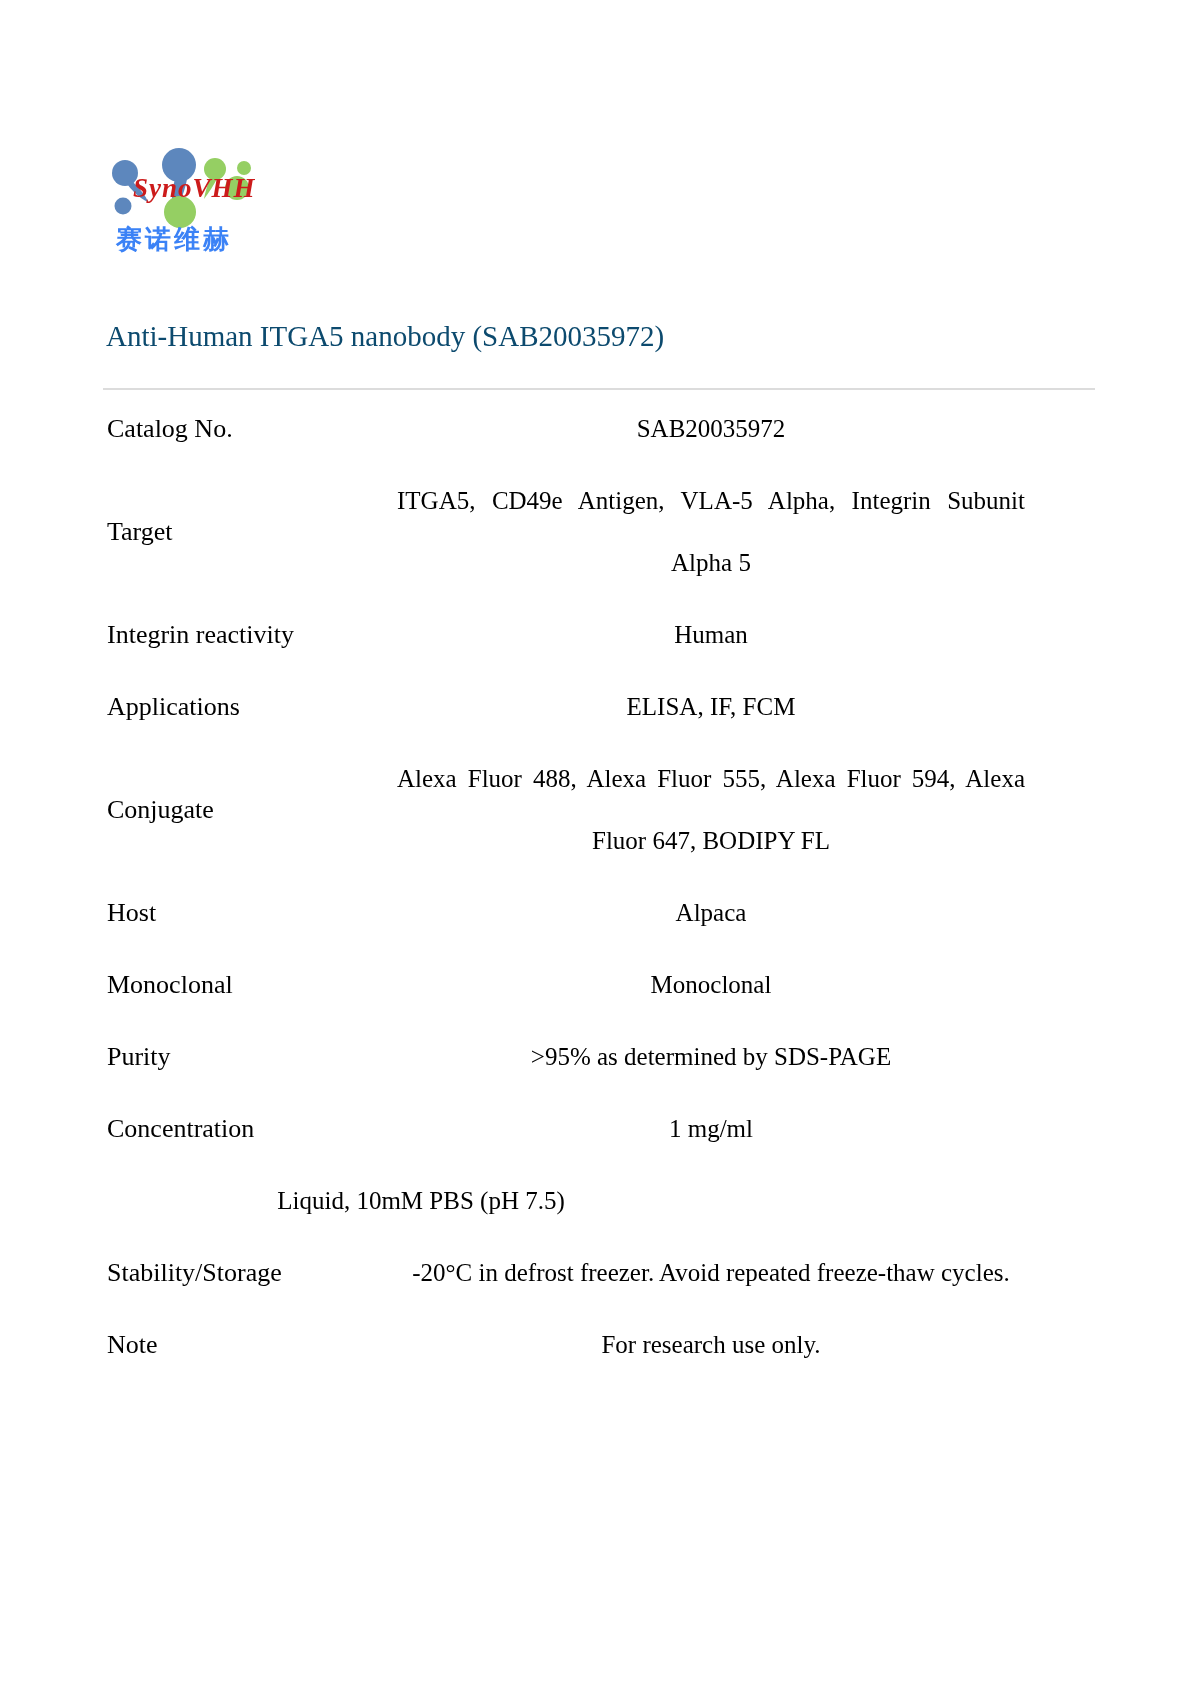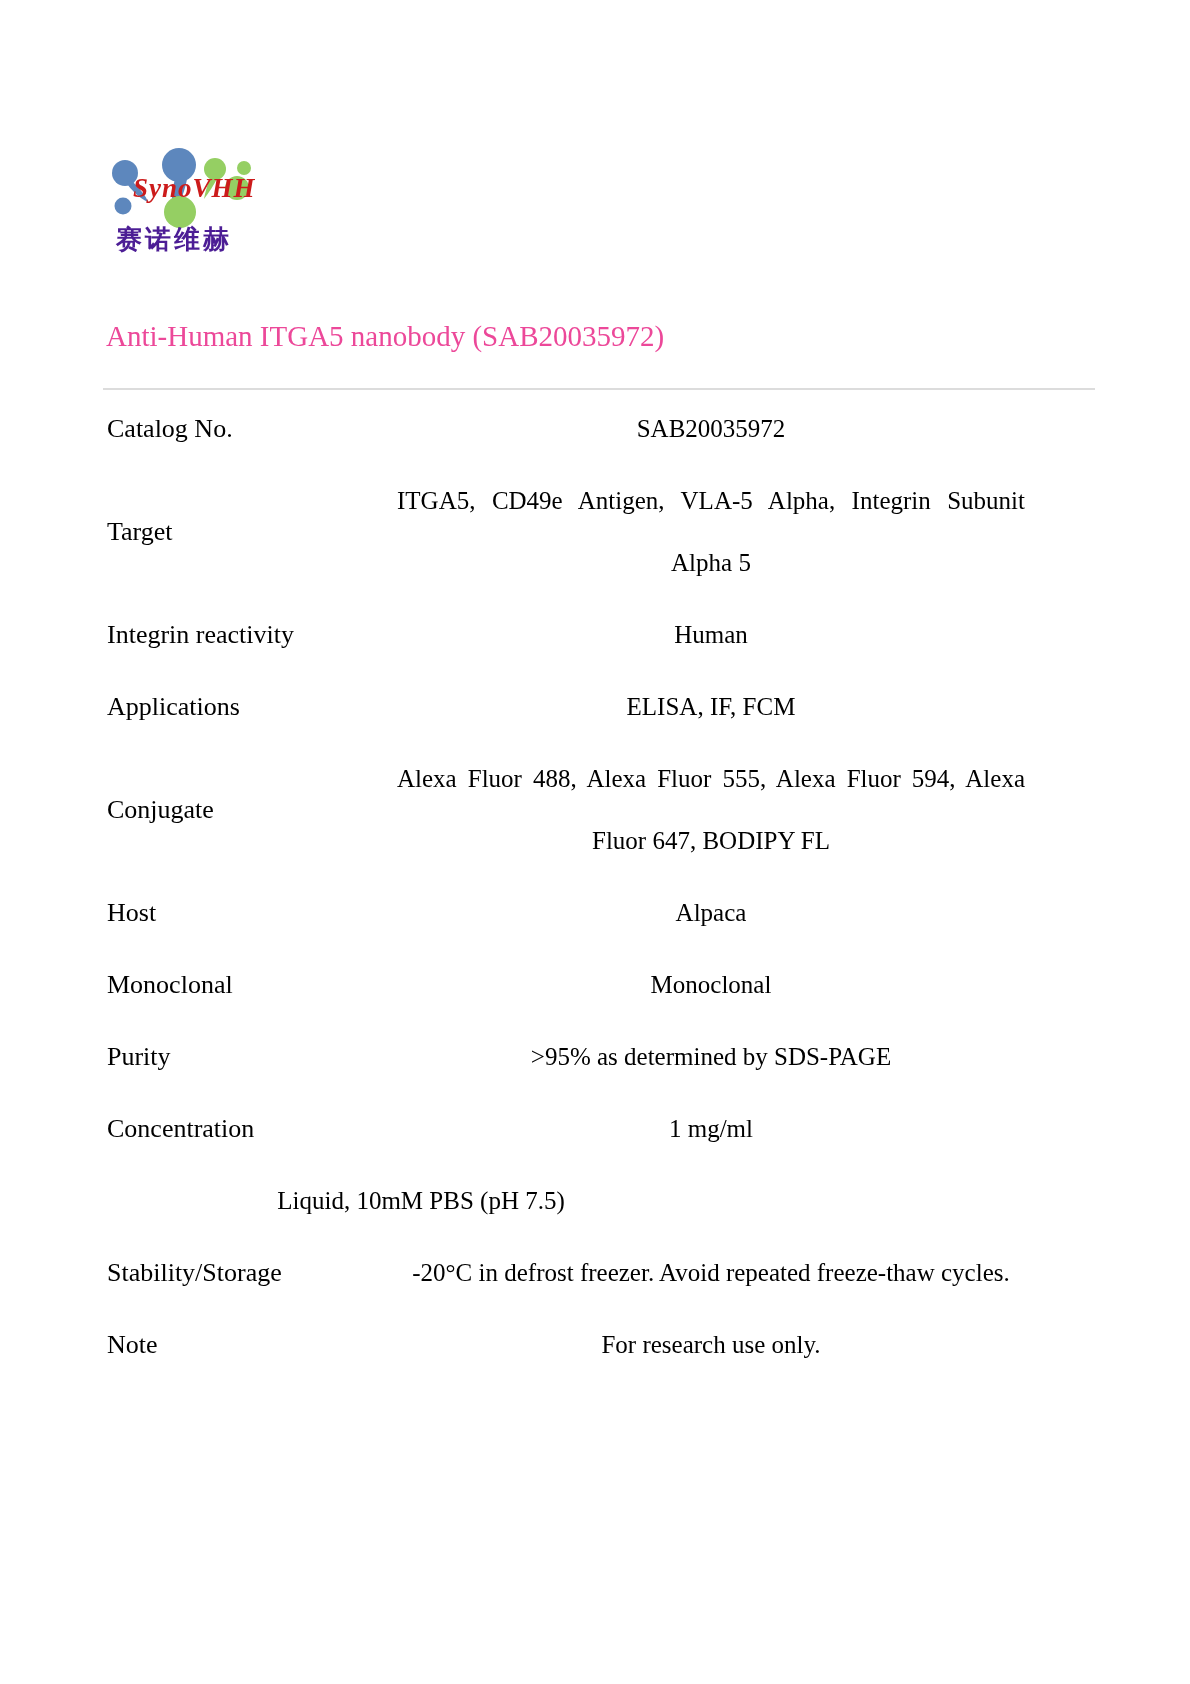--- a/index.html
+++ b/index.html
@@ -14,27 +14,27 @@
     margin-top:48px;
   }
 
   
   .logo { position:absolute; left:95px; top:88px; width:240px; height:130px; }
   .logo svg { display:block; }
   .brand-cn {
     position:absolute; left:21px; top:86px;
     font-family:"DejaVu Sans", sans-serif;
     font-size:26px; font-weight:600; letter-spacing:3px;
-    color:#4c1d95; white-space:nowrap;
+    color:#3b82f6; white-space:nowrap;
   }
 
   
   .title {
     position:absolute; left:106px; top:268px; width:990px;
-    font-size:29px; line-height:40px; color:#ec4899;
+    font-size:29px; line-height:40px; color:#0c4a6e;
     white-space:nowrap;
   }
 
   
   .rule {
     position:absolute; left:103px; top:340px; width:992px; height:2px;
     background:#949494;
     border-bottom:2px solid #dcdcdc;
   }
 

